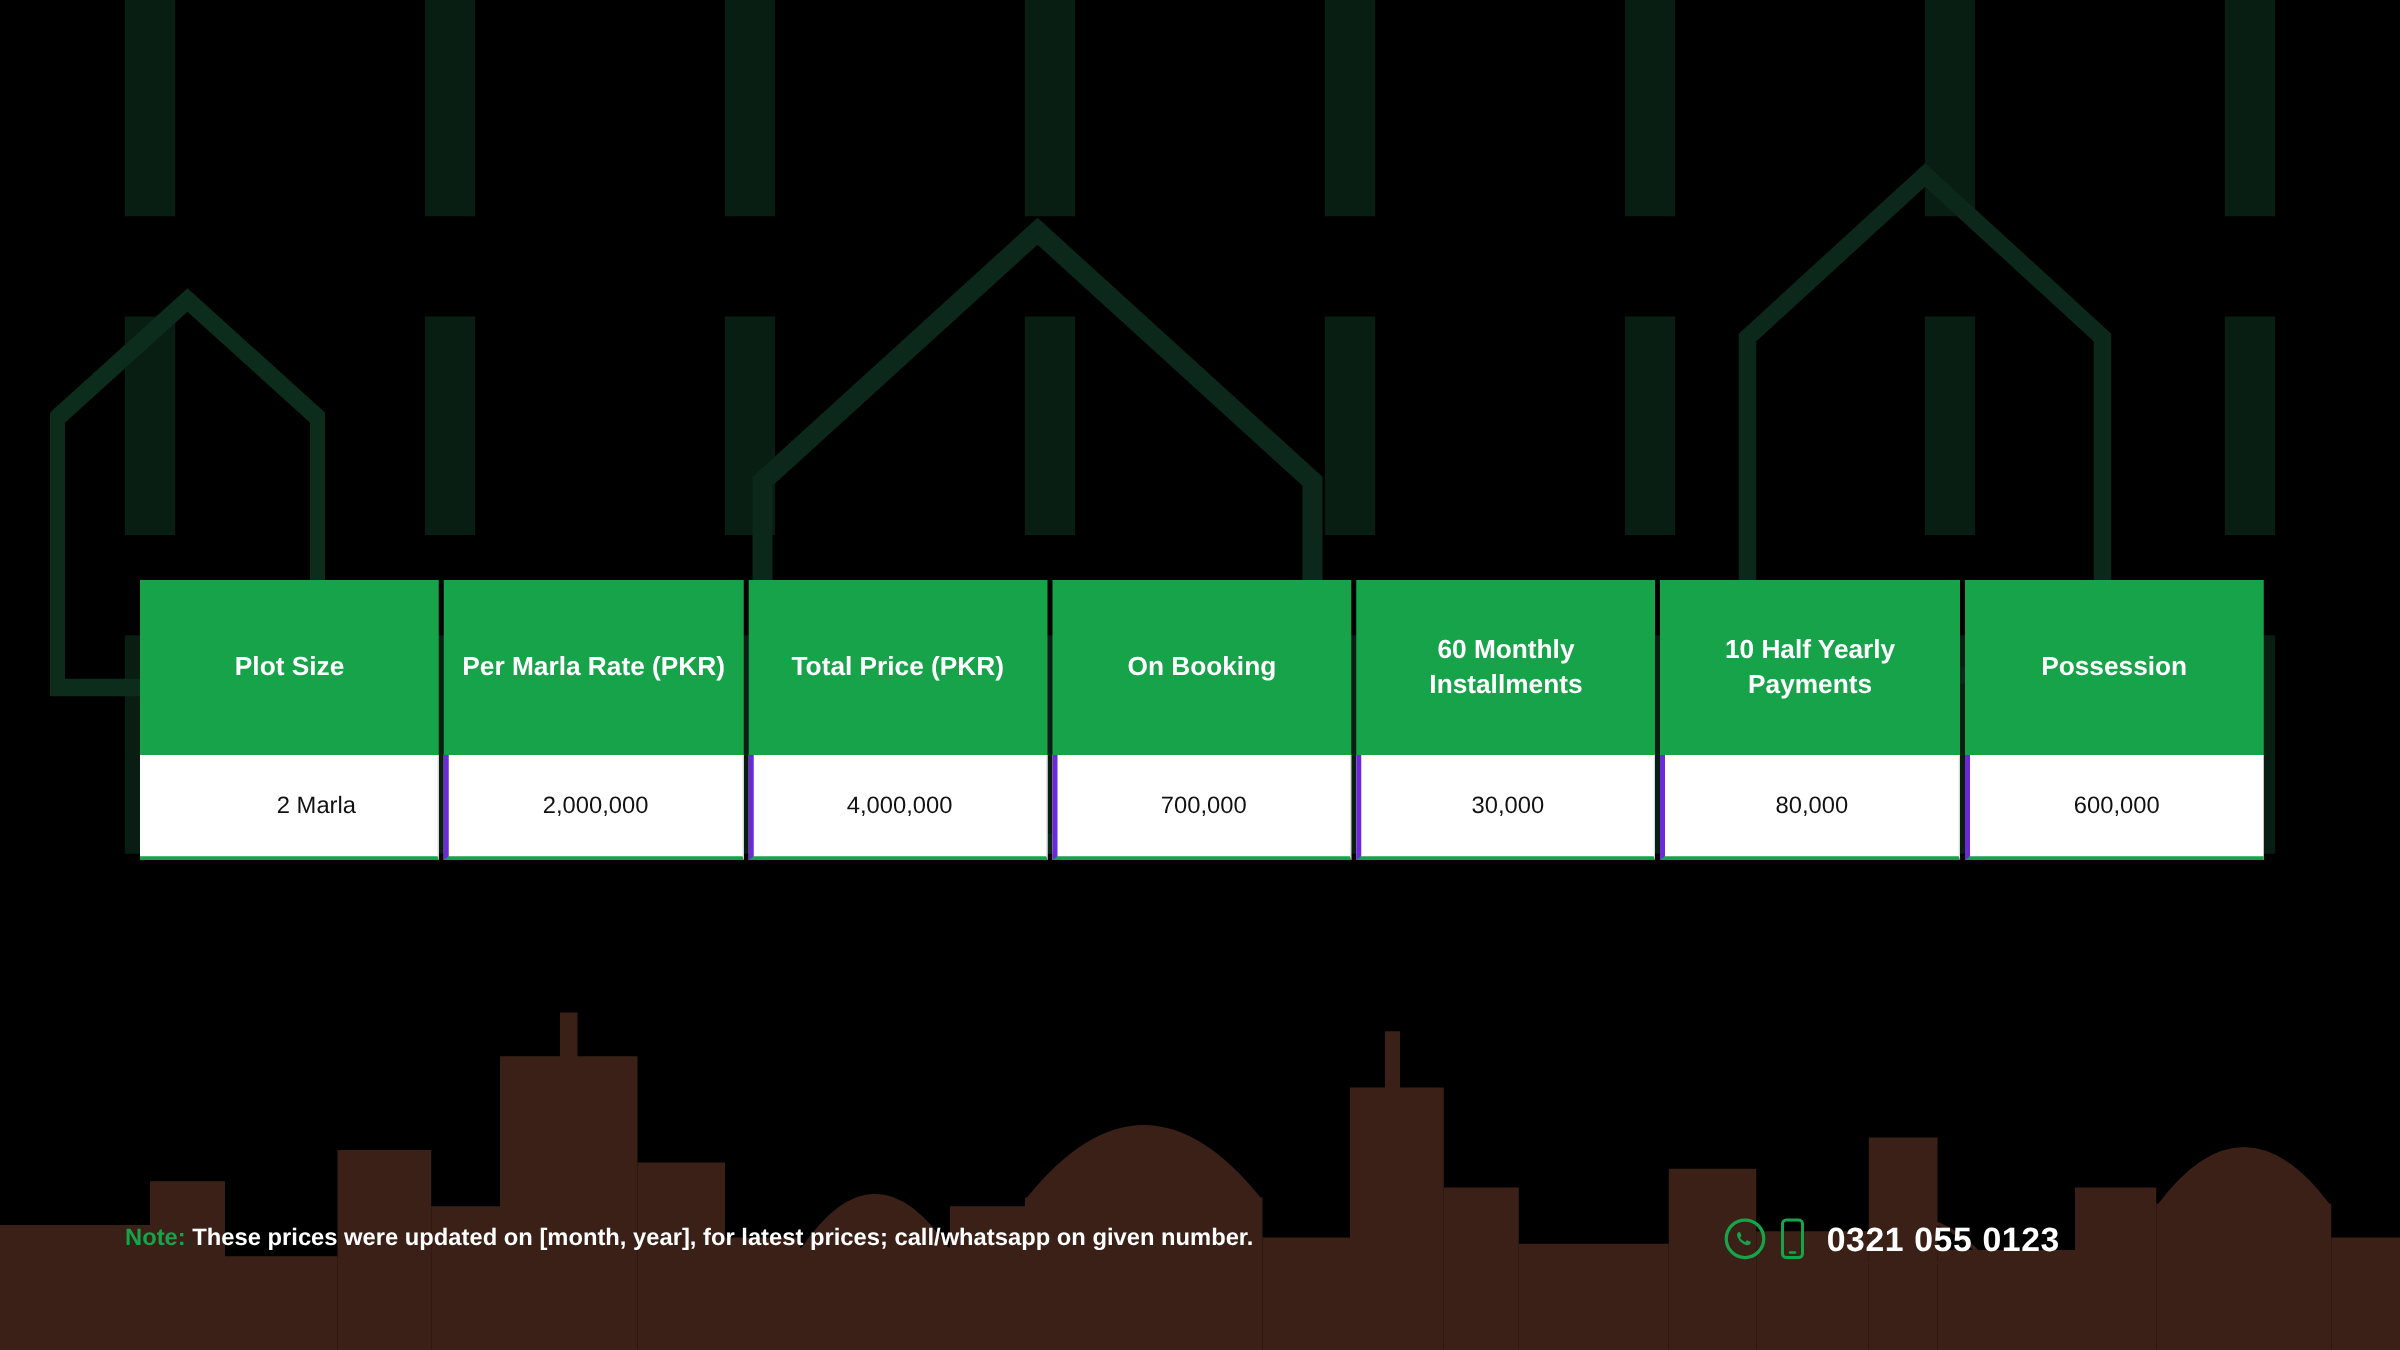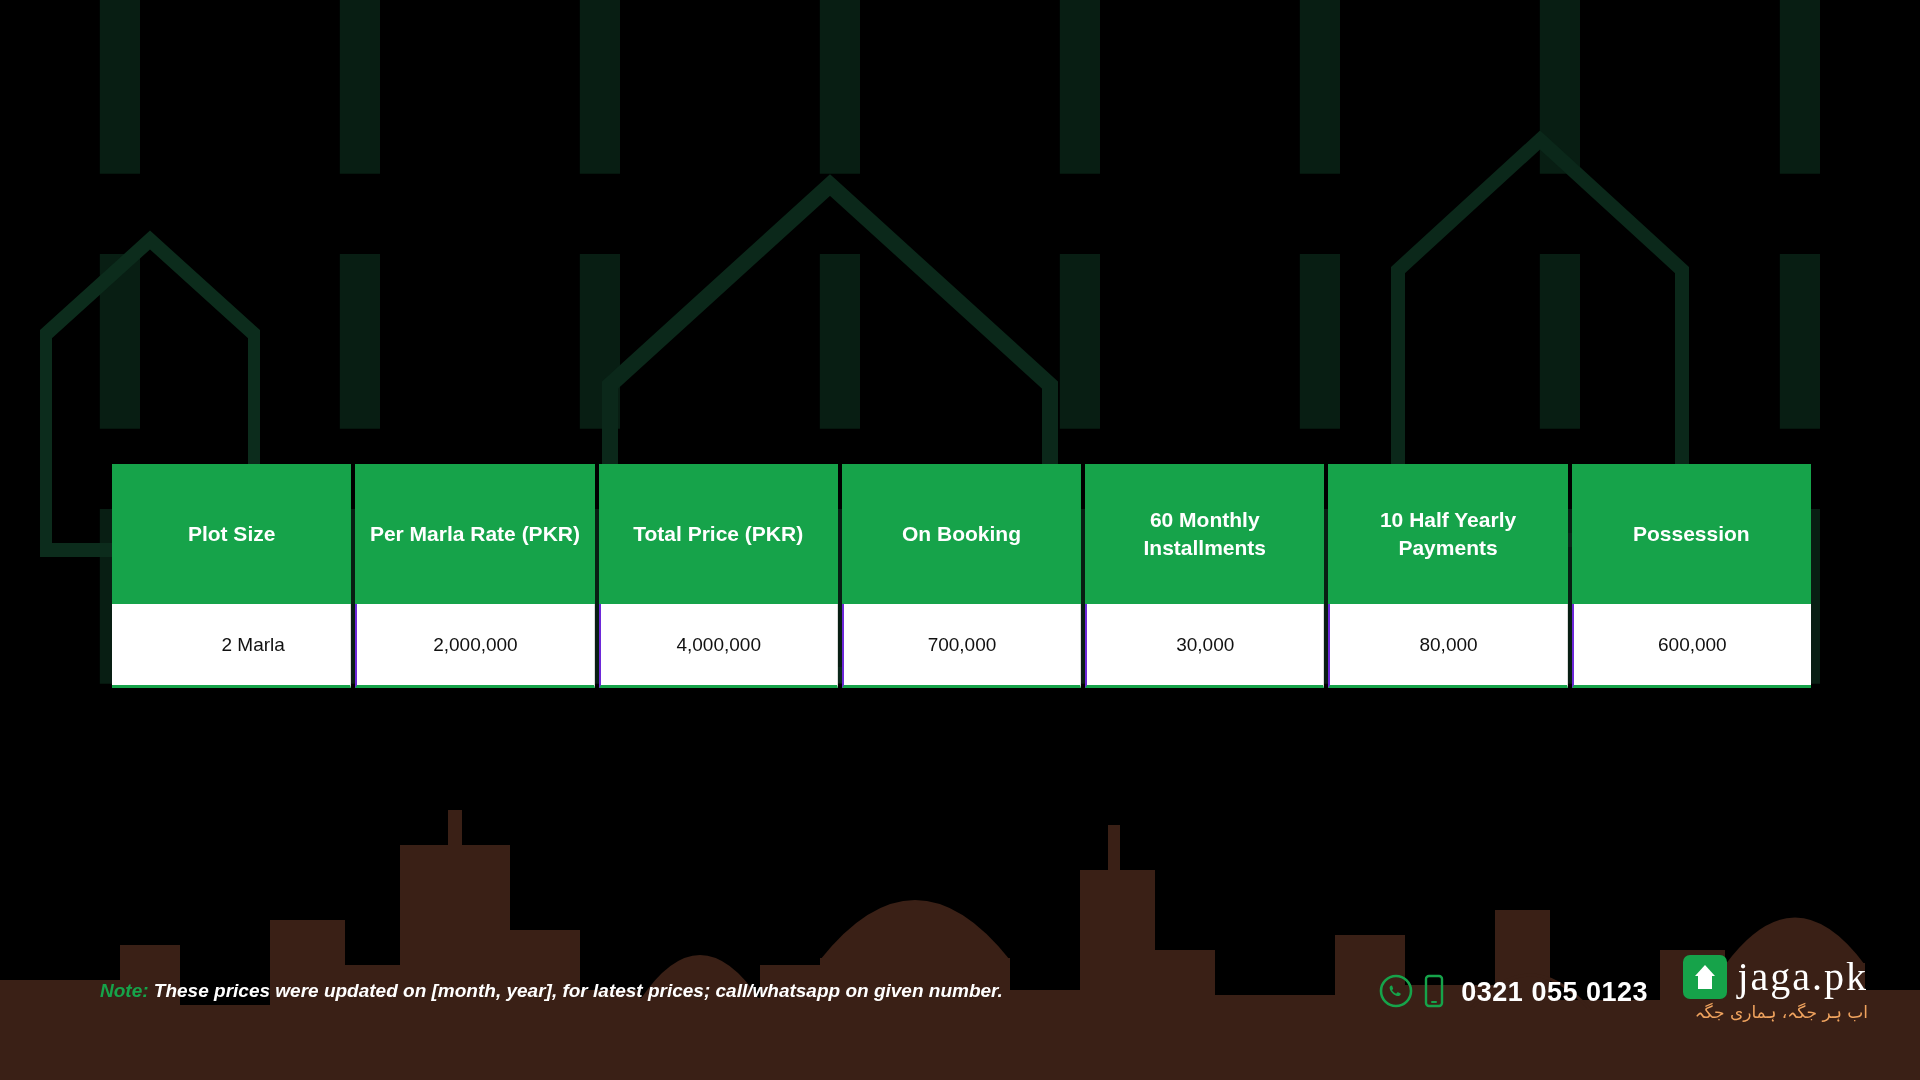--- a/index.html
+++ b/index.html
@@ -103,37 +103,36 @@
   }
   table.plan td {
     background: #ffffff;
     color: #111111;
     font-size: 19px;
     font-weight: 400;
     height: 84px;
     vertical-align: middle;
     text-align: center;
     border-bottom: 3px solid #16a34a;
-    border-left: 2px solid #6d28d9;
+    border-left: 4px solid #6d28d9;
     border-right: 1px solid #dcdcdc;
   }
   table.plan tr.body-row td:first-child { border-left: none; padding-left: 44px; }
   table.plan tr.body-row td:last-child { border-right: none; margin-left: 31px; }
 
   
   .note {
     position: absolute;
     left: 100px;
     bottom: 78px;
     font-size: 19px;
     font-weight: 700;
     color: #ffffff;
     z-index: 4;
     white-space: nowrap;
-    font-style: italic;
   }
   .note .note-label { color: #16a34a; }
 
   .contact {
     position: absolute;
     right: 272px;
     bottom: 72px;
     display: flex;
     align-items: flex-end;
     gap: 10px;
@@ -324,21 +323,14 @@
     </span>
     <span class="icon-mobile">
       <svg width="22" height="34" viewBox="0 0 22 34">
         <rect x="3" y="2" width="16" height="30" rx="3" fill="none" stroke="#16a34a" stroke-width="2.4"></rect>
         <rect x="8" y="27" width="6" height="2" rx="1" fill="#16a34a"></rect>
       </svg>
     </span>
     <span class="phone-num">0321 055 0123</span>
   </div>
 
-  <div class="brand">
-    <div class="brand-row">
-      <span class="brand-mark"></span>
-      <span class="brand-text">jaga.pk</span>
-    </div>
-    <div class="brand-urdu">اب ہر جگہ، ہماری جگہ</div>
-  </div>
 
 </div>
 
 </body></html>

